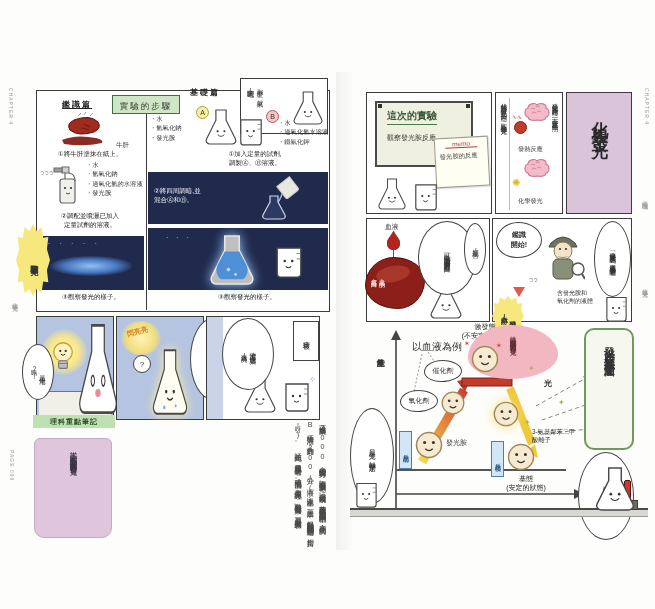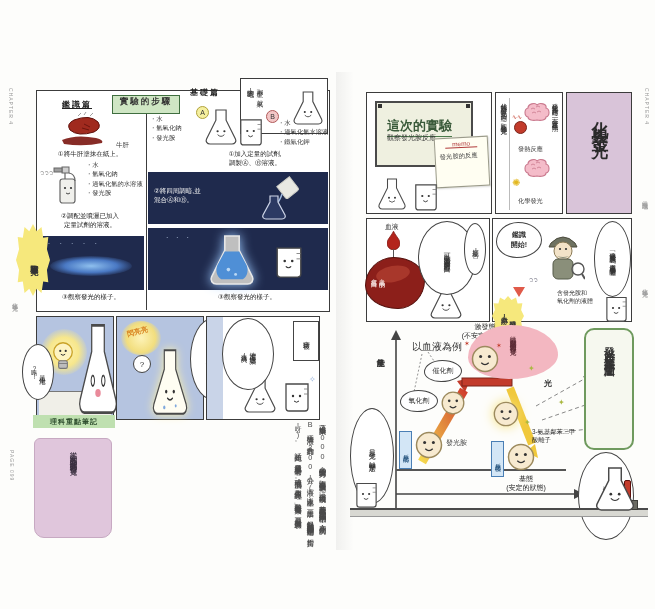--- a/index.html
+++ b/index.html
@@ -93,21 +93,21 @@
 <div class="abs vm margin-t" style="left:9px;top:450px;">PAGE 099</div>
 <div class="abs vm margin-t" style="left:644px;top:88px;">CHAPTER 4</div>
 <div class="abs v" style="left:641px;top:196px;font-size:6px;color:#9a9a9a;">鑑識現場</div>
 <div class="abs v" style="left:641px;top:284px;font-size:6px;color:#9a9a9a;">化學發光</div>
 <div class="abs" style="left:336px;top:72px;width:18px;height:478px;background:linear-gradient(90deg,rgba(0,0,0,0.05),rgba(0,0,0,0));"></div>
 
 <div class="panel" style="left:36px;top:90px;width:294px;height:222px;"></div>
 <div class="abs" style="left:146px;top:112px;width:0;height:198px;border-left:1.2px solid #3c3c3c;"></div>
 
 <div class="abs hdr" style="left:62px;top:99px;text-decoration:underline;">鑑識篇</div>
-<div class="abs" style="left:112px;top:95px;width:66px;height:17px;background:#cfe6c4;border:1px solid #3f6e3f;display:flex;align-items:flex-start;justify-content:center;font-size:8.5px;font-weight:bold;letter-spacing:2px;">
+<div class="abs" style="left:112px;top:95px;width:66px;height:17px;background:#cfe6c4;border:1px solid #3f6e3f;display:flex;align-items:flex-end;justify-content:center;font-size:8.5px;font-weight:normal;letter-spacing:2px;">
       <span>實驗的步驟</span>
     </div>
 <div class="abs hdr" style="left:190px;top:87px;">基礎篇</div>
 
 <div class="panel" style="left:240px;top:78px;width:88px;height:56px;"></div>
 <div class="abs v pre" style="left:246px;top:84px;height:46px;font-size:6.8px;">那麼,就來
 實驗吧!</div>
 <svg class="abs" style="left:292px;top:86px;" width="32" height="44" viewBox="0 0 40 44">
       <use href="#flask-smile"></use>
     </svg>
@@ -253,21 +253,21 @@
 <div class="abs" style="left:34px;top:438px;width:76px;height:98px;background:#e0c6dc;border-radius:6px 6px 10px 10px;border:1px solid #c7a9c2;display:flex;align-items:center;justify-content:center;">
   <span class="v" style="font-size:7.5px;color:#3a3040;height:84px;">從不安定狀態到安定狀態的過程會發光。</span>
 </div>
 
 <div class="abs v" style="left:116px;top:420px;width:212px;height:124px;font-size:7.2px;line-height:1.7;color:#4a4a4a;letter-spacing:0.5px;">辦過一場聚集2000名小孩的大型實驗秀,實際演出發光胺反應。說起這個大規模,其實就是製作一個長寬約一個榻榻米大小的水槽,裡面使用的A、B兩種溶液,合計約有200公升!溶液(以及水壓)是一回事,但我對發光胺試劑的預算價格感到吃驚(相當貴呀!)。話雖如此,我還是說服了贊助者,成功地完成演出。如今依舊記得「哇!」的歡呼聲從會場傳來,那是一場美麗的實驗!</div>
 
 <div class="panel" style="left:366px;top:92px;width:126px;height:122px;">
   <div class="abs" style="left:8px;top:8px;width:94px;height:62px;background:#eff0e0;border:2px solid #4a4a4a;">
     <div class="abs" style="left:1px;top:1px;width:4px;height:4px;background:#333;"></div>
     <div class="abs" style="right:1px;top:1px;width:4px;height:4px;background:#333;"></div>
-    <div class="abs" style="left:10px;top:14px;font-size:13px;font-weight:bold;color:#3a5a3a;border-bottom:1.5px solid #4a7a4a;padding-bottom:1px;">這次的實驗</div>
+    <div class="abs" style="left:10px;top:6px;font-size:10px;font-weight:bold;color:#3a5a3a;border-bottom:1.5px solid #4a7a4a;padding-bottom:1px;">這次的實驗</div>
     <div class="abs" style="left:10px;top:30px;font-size:7px;color:#333;">觀察發光胺反應</div>
   </div>
   <div class="abs" style="left:68px;top:44px;width:52px;height:48px;background:#fffef2;border:1px solid #9a9a8a;transform:rotate(-3deg);box-shadow:1px 1px 2px rgba(0,0,0,.15);">
     <div style="font-size:6.5px;color:#b03a3a;text-align:center;border-bottom:1px solid #b03a3a;margin:2px 10px 0;">memo</div>
     <div style="font-size:6.3px;color:#444;margin:4px 4px;">發光胺的反應</div>
   </div>
   <svg class="abs" style="left:10px;top:84px;" width="30" height="34" viewBox="0 0 40 44">
         <use href="#flask-smile"></use>
       </svg>
   <svg class="abs" style="left:46px;top:88px;" width="26" height="30" viewBox="0 0 28 32">

